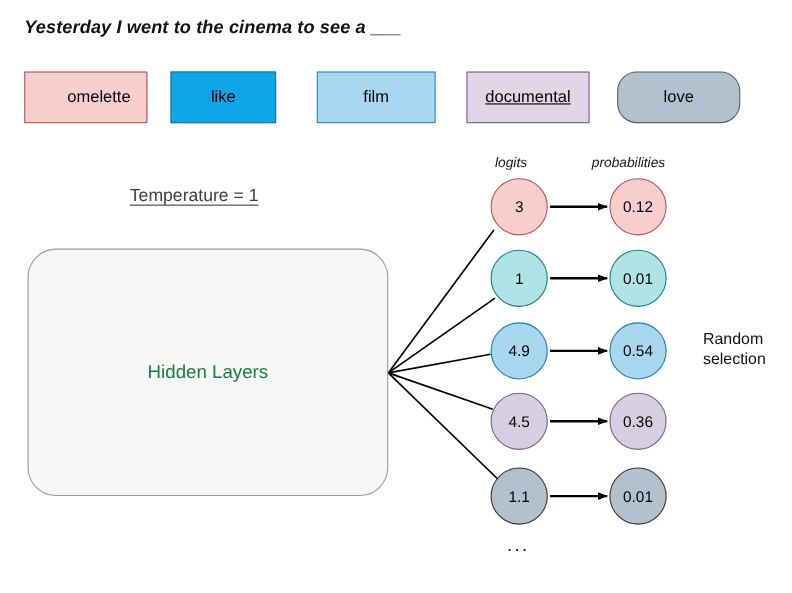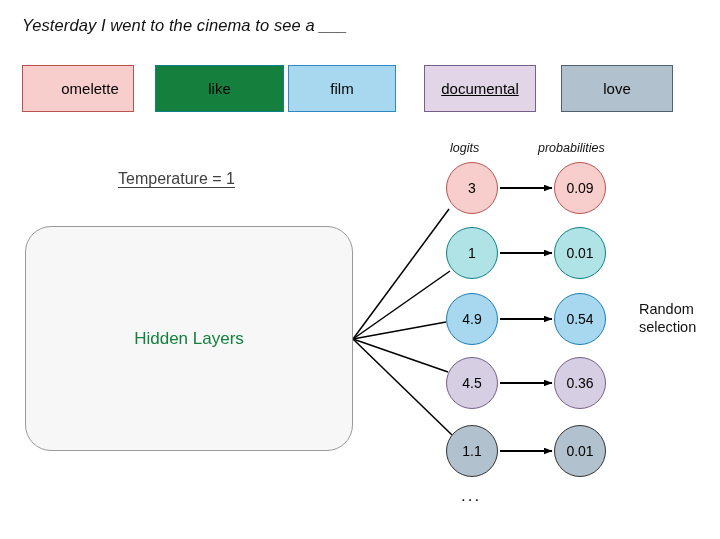--- a/index.html
+++ b/index.html
@@ -22,21 +22,21 @@
     height: 539px;
   }
 
   
   .prompt {
     position: absolute;
     left: 22px;
     top: 16px;
     font-size: 16.5px;
     font-style: italic;
-    font-weight: normal;
+    font-weight: bold;
     color: #121212;
     white-space: pre;
     letter-spacing: 0.1px;
   }
 
   
   .word-box {
     position: absolute;
     top: 65px;
     height: 47px;
@@ -155,49 +155,49 @@
     <line x1="500" y1="451" x2="552" y2="451"></line>
   </g>
 </svg>
 
 <div class="prompt">Yesterday I went to the cinema to see a ___</div>
 
 <div id="word-box-row">
     <div class="word-box" style="left: 22px; width: 112px; background: rgb(248, 206, 204); border-color: rgb(184, 84, 80); padding-left: 24px;">
       <span>omelette</span>
     </div>
-    <div class="word-box" style="left: 155px; width: 129px; background: #15803d; border-color: rgb(14, 128, 136);">
+    <div class="word-box" style="left: 155px; width: 96px; background: #0ea5e9; border-color: rgb(14, 128, 136);">
       <span>like</span>
     </div>
     <div class="word-box" style="left: 288px; width: 108px; background: rgb(168, 216, 239); border-color: rgb(47, 136, 196);">
       <span>film</span>
     </div>
     <div class="word-box" style="left: 424px; width: 112px; background: rgb(225, 213, 231); border-color: rgb(118, 96, 138); text-decoration: underline;">
       <span>documental</span>
     </div>
-    <div class="word-box" style="left: 561px; width: 112px; background: rgb(177, 194, 206); border-color: rgb(81, 96, 107);">
+    <div class="word-box" style="left: 561px; width: 112px; background: rgb(177, 194, 206); border-color: rgb(81, 96, 107); border-radius: 18px;">
       <span>love</span>
     </div>
   </div>
 
 <div class="hidden-layers">
   <span>Hidden Layers</span>
 </div>
 
 <div class="temperature">Temperature = 1</div>
 
 <div class="col-caption logits">logits</div>
 <div class="col-caption probs">probabilities</div>
 
 <div id="node-layer">
     <div class="node logit" style="top: 162px; background: rgb(248, 206, 204); border-color: rgb(184, 84, 80);">
       <span>3</span>
     </div>
     <div class="node prob" style="top: 162px; background: rgb(248, 206, 204); border-color: rgb(184, 84, 80);">
-      <span>0.09</span>
+      <span>0.12</span>
     </div>
     <div class="node logit" style="top: 227px; background: rgb(176, 227, 230); border-color: rgb(14, 128, 136);">
       <span>1</span>
     </div>
     <div class="node prob" style="top: 227px; background: rgb(176, 227, 230); border-color: rgb(14, 128, 136);">
       <span>0.01</span>
     </div>
     <div class="node logit" style="top: 293px; background: rgb(168, 216, 239); border-color: rgb(29, 126, 181);">
       <span>4.9</span>
     </div>

